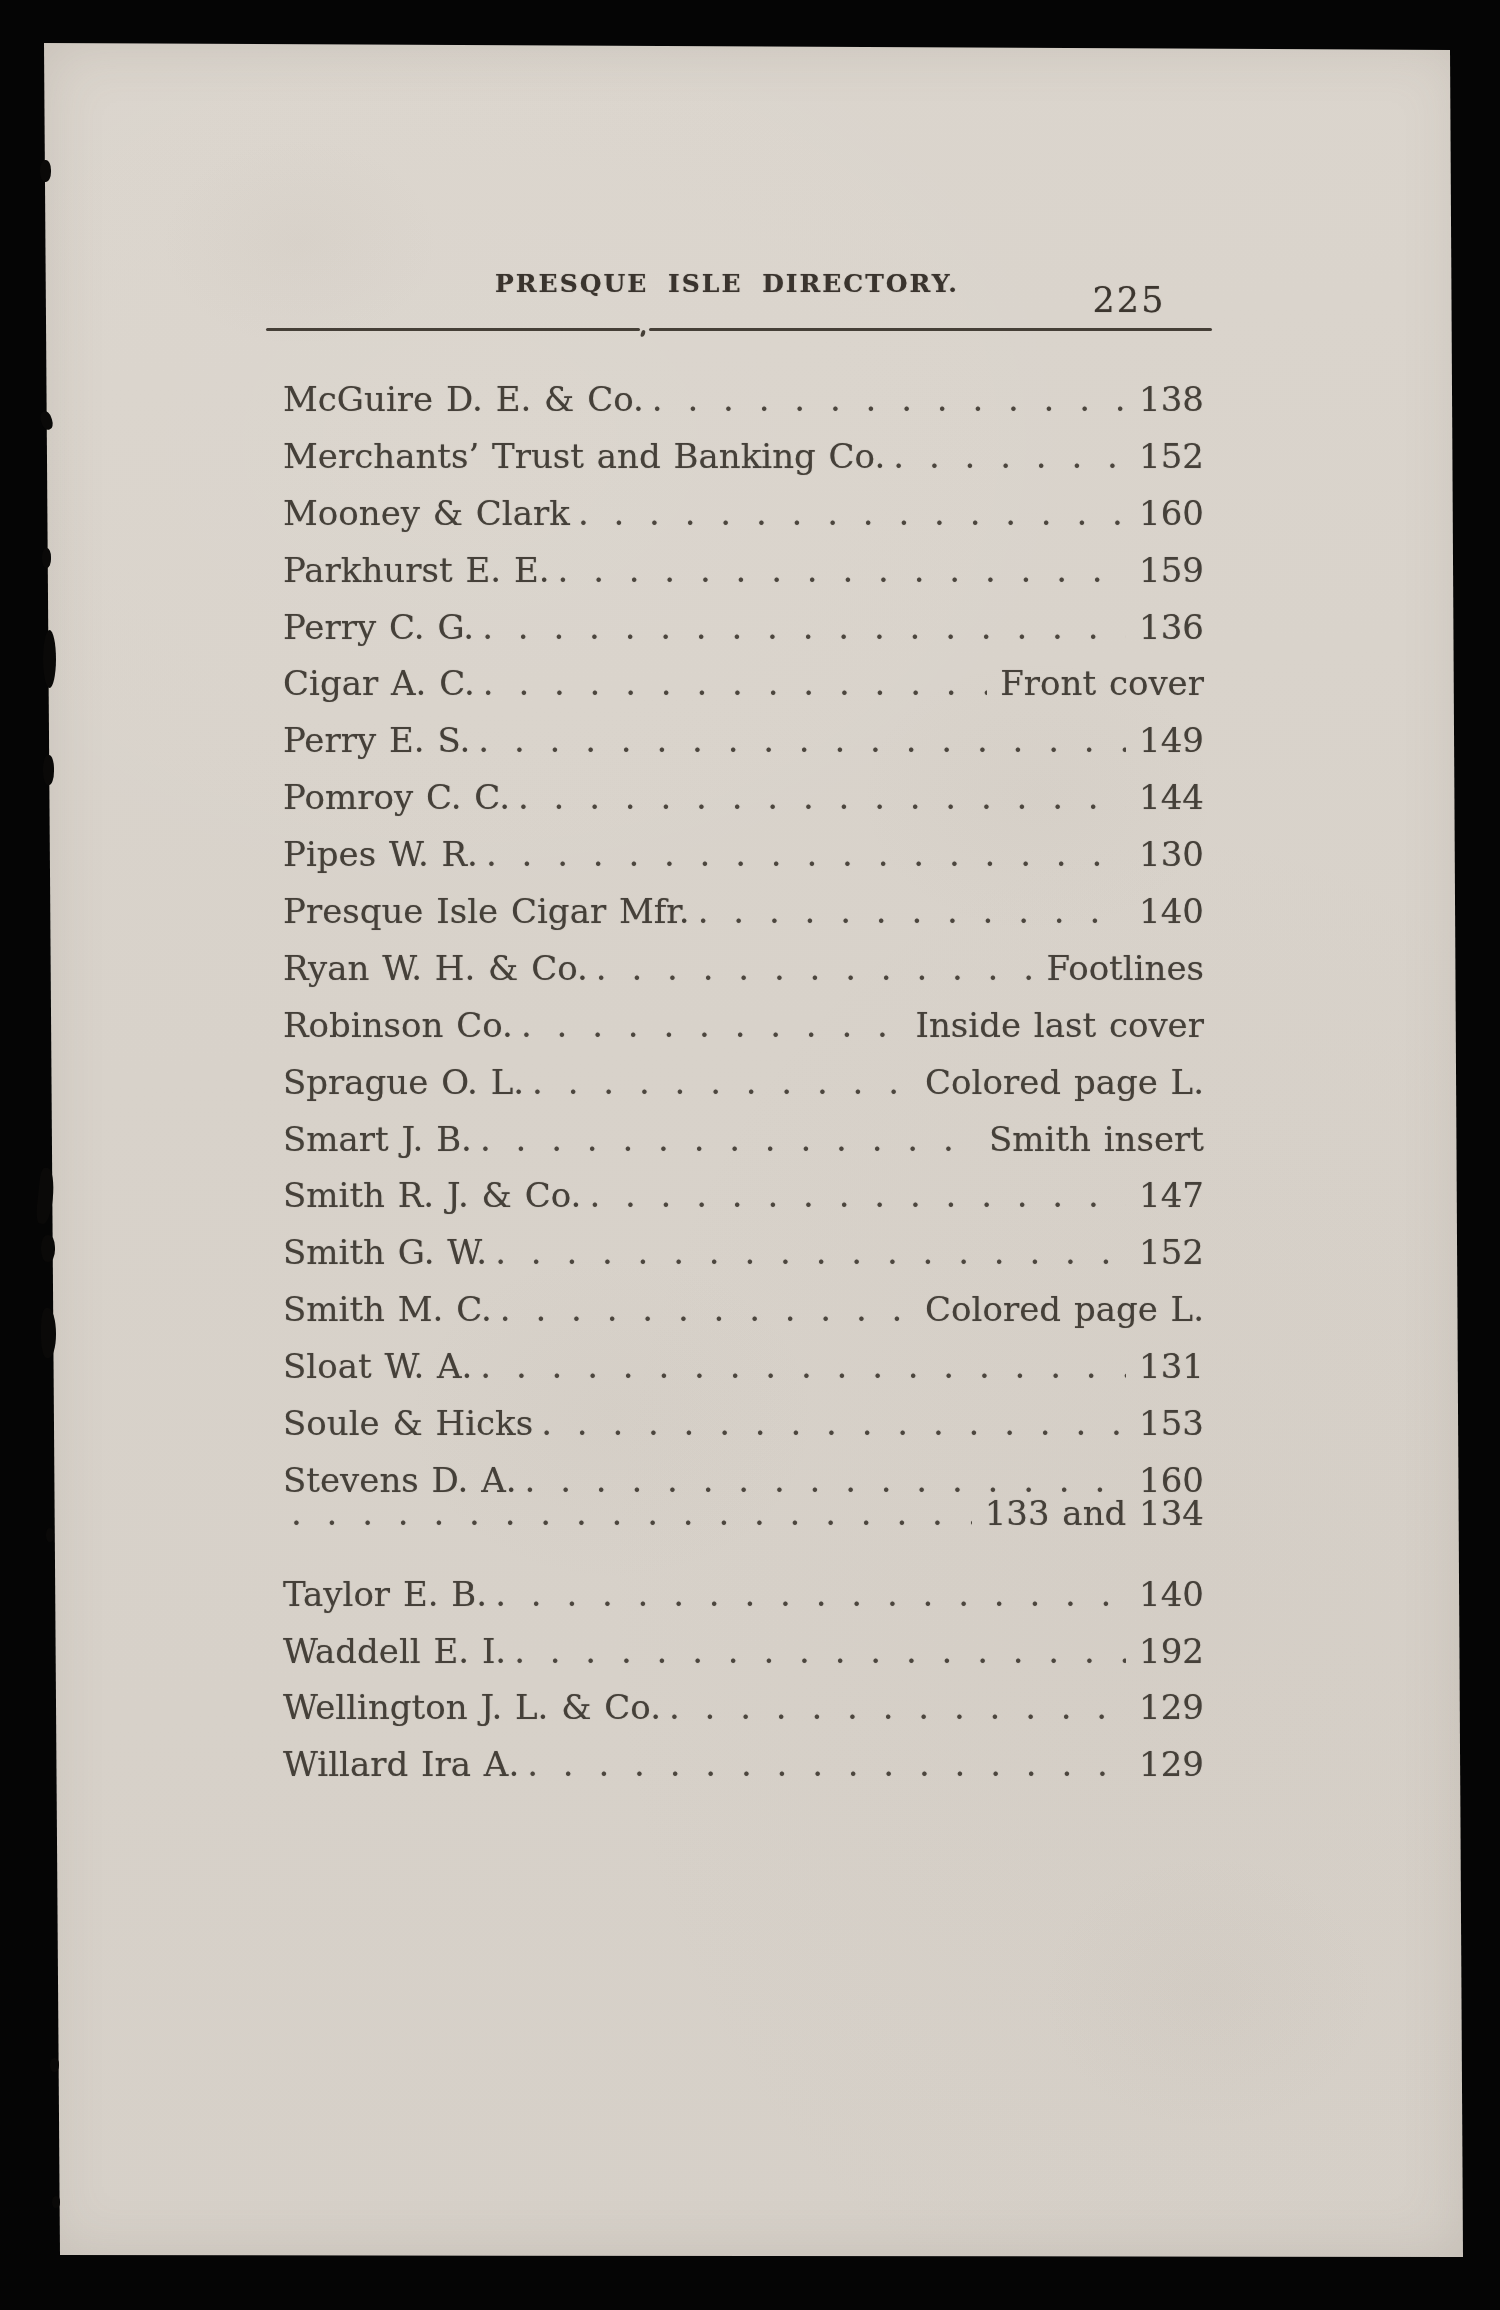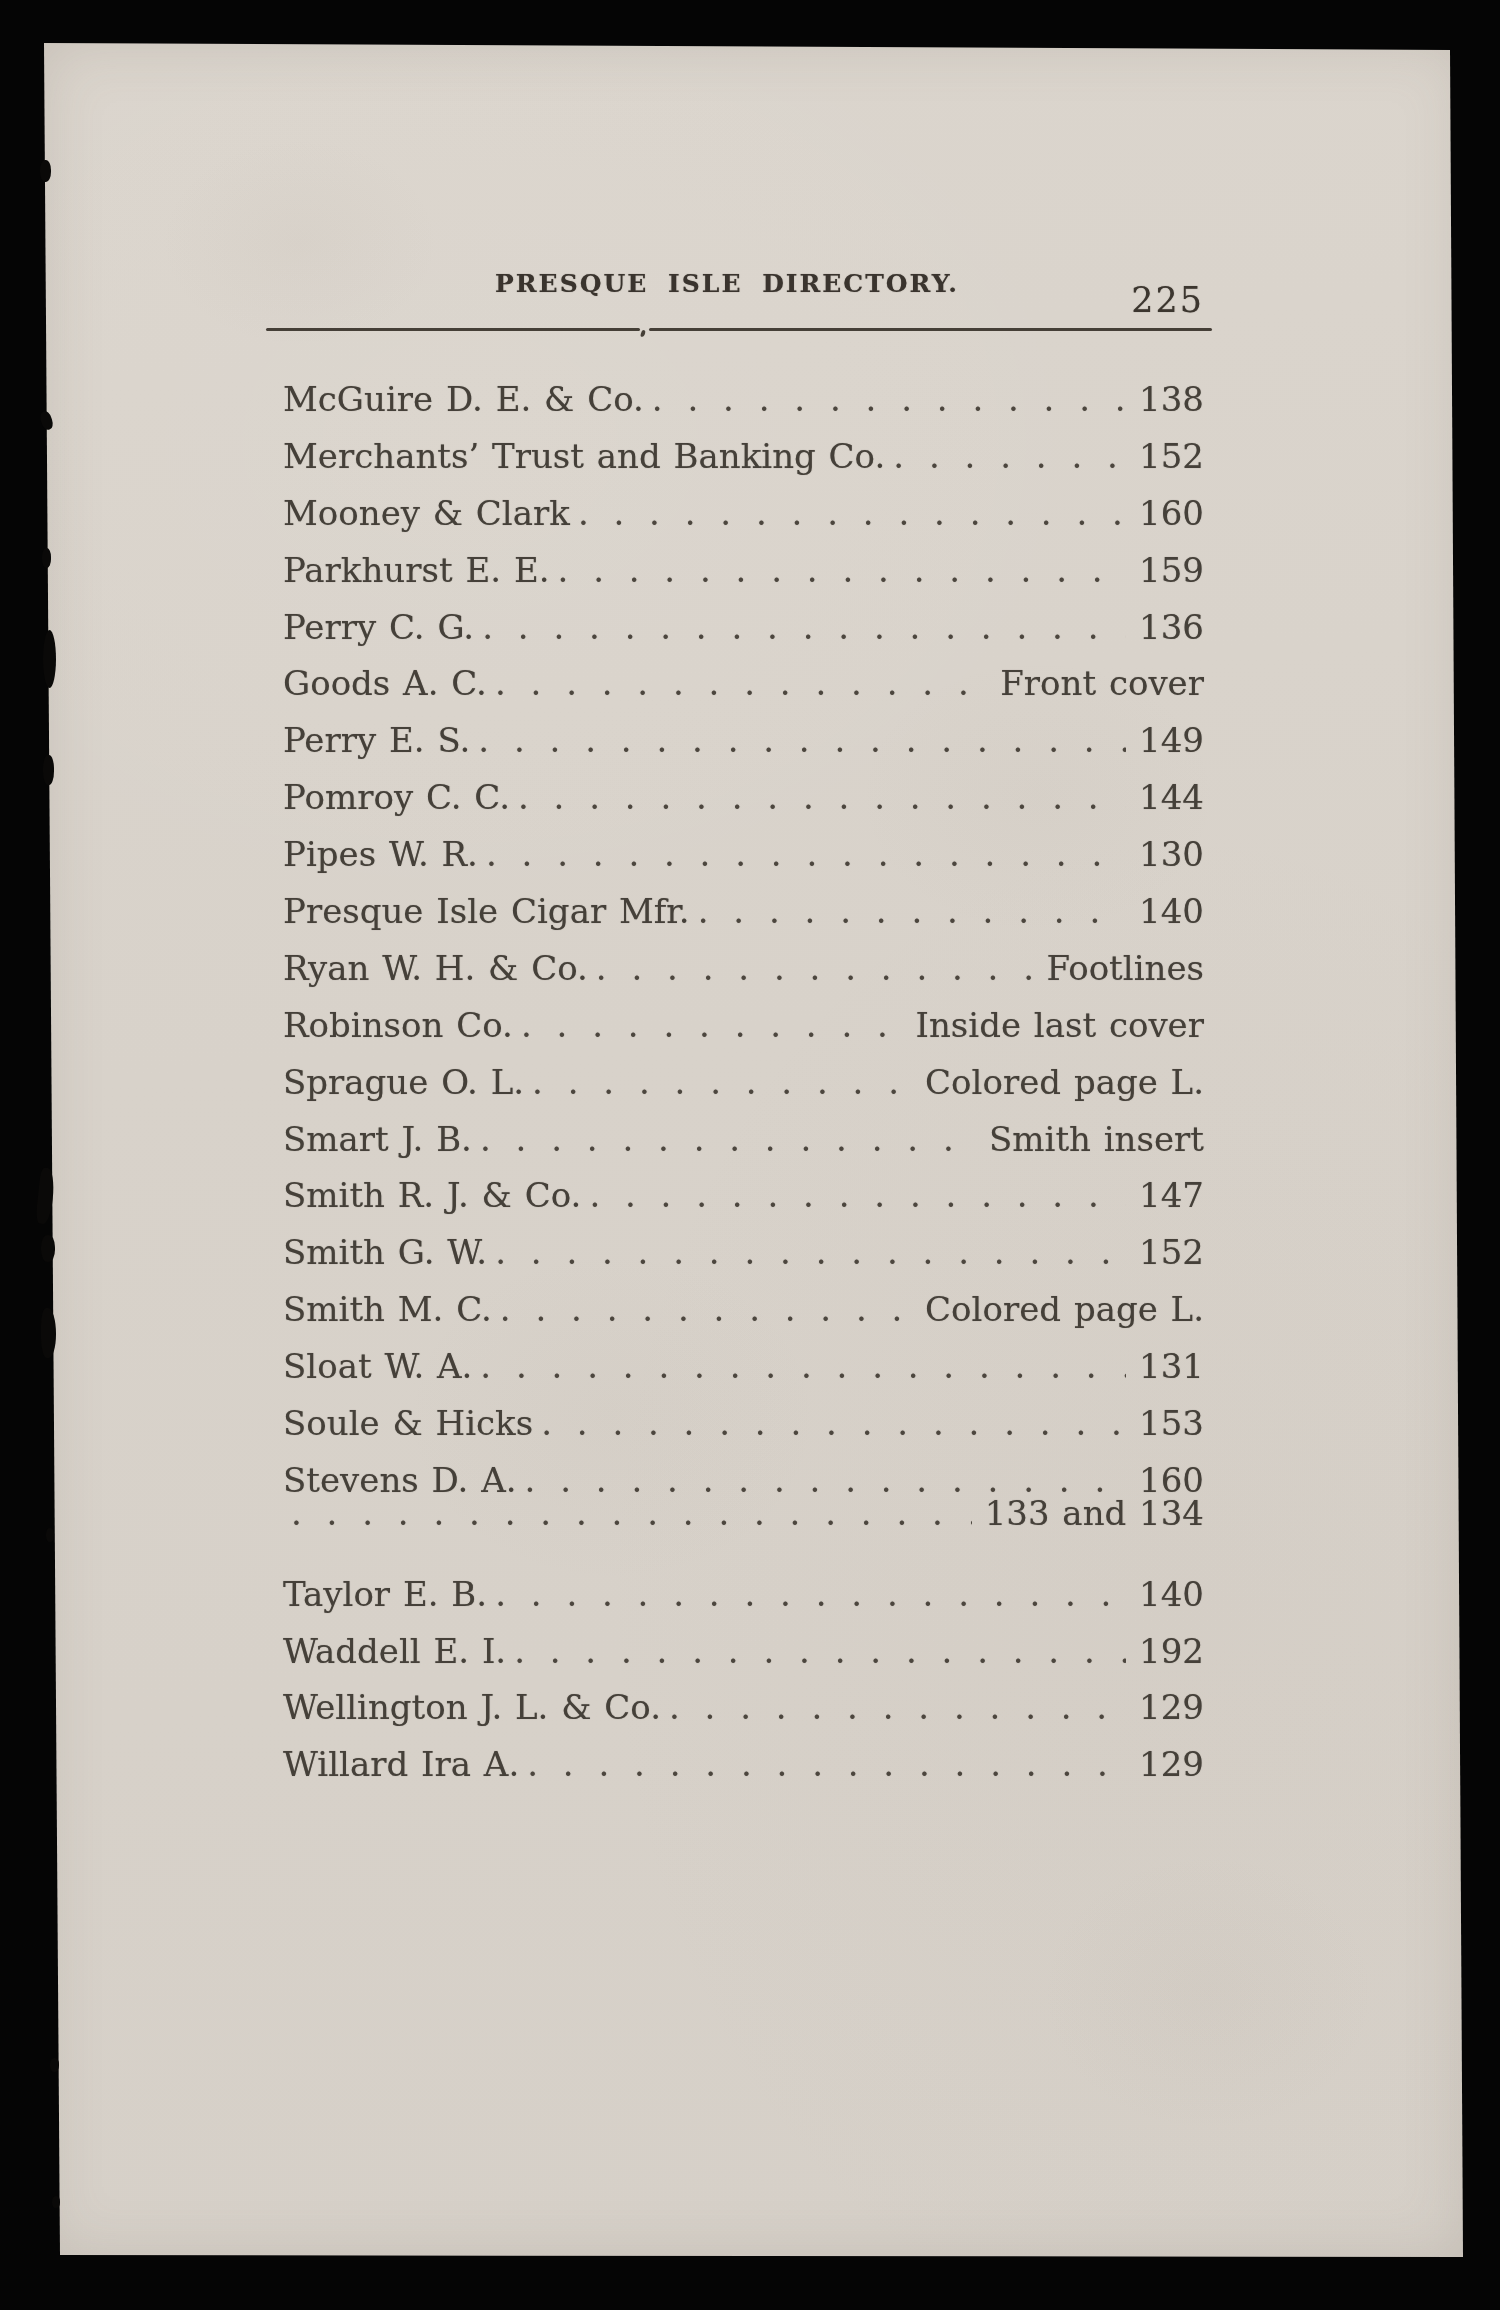--- a/index.html
+++ b/index.html
@@ -43,21 +43,21 @@
     letter-spacing:2px;
     word-spacing:9px;
     color:#3a342e;
     white-space:nowrap;
     text-shadow:0 0 1px rgba(58,52,46,0.55);
   }
   .page-number{
     position:absolute;
     left:1010px;top:240px;
     width:150px;
-    text-align:right;
+    text-align:center;
     font-size:35px;
     letter-spacing:2px;
     color:#3c362f;
     line-height:1;
     text-shadow:0 0 1px rgba(58,52,46,0.5);
   }
   .header-rule{
     position:absolute;
     left:222px;top:284px;
     width:946px;height:6px;
@@ -152,21 +152,21 @@
     <span class="entry-name">Parkhurst E. E.</span>
     <span class="entry-leader"></span>
     <span class="entry-page">159</span>
   </div>
         <div class="entry-row">
     <span class="entry-name">Perry C. G.</span>
     <span class="entry-leader"></span>
     <span class="entry-page">136</span>
   </div>
         <div class="entry-row">
-    <span class="entry-name">Goods A. C.</span>
+    <span class="entry-name">Cigar A. C.</span>
     <span class="entry-leader"></span>
     <span class="entry-page">Front cover</span>
   </div>
         <div class="entry-row">
     <span class="entry-name">Perry E. S.</span>
     <span class="entry-leader"></span>
     <span class="entry-page">149</span>
   </div>
         <div class="entry-row">
     <span class="entry-name">Pomroy C. C.</span>

